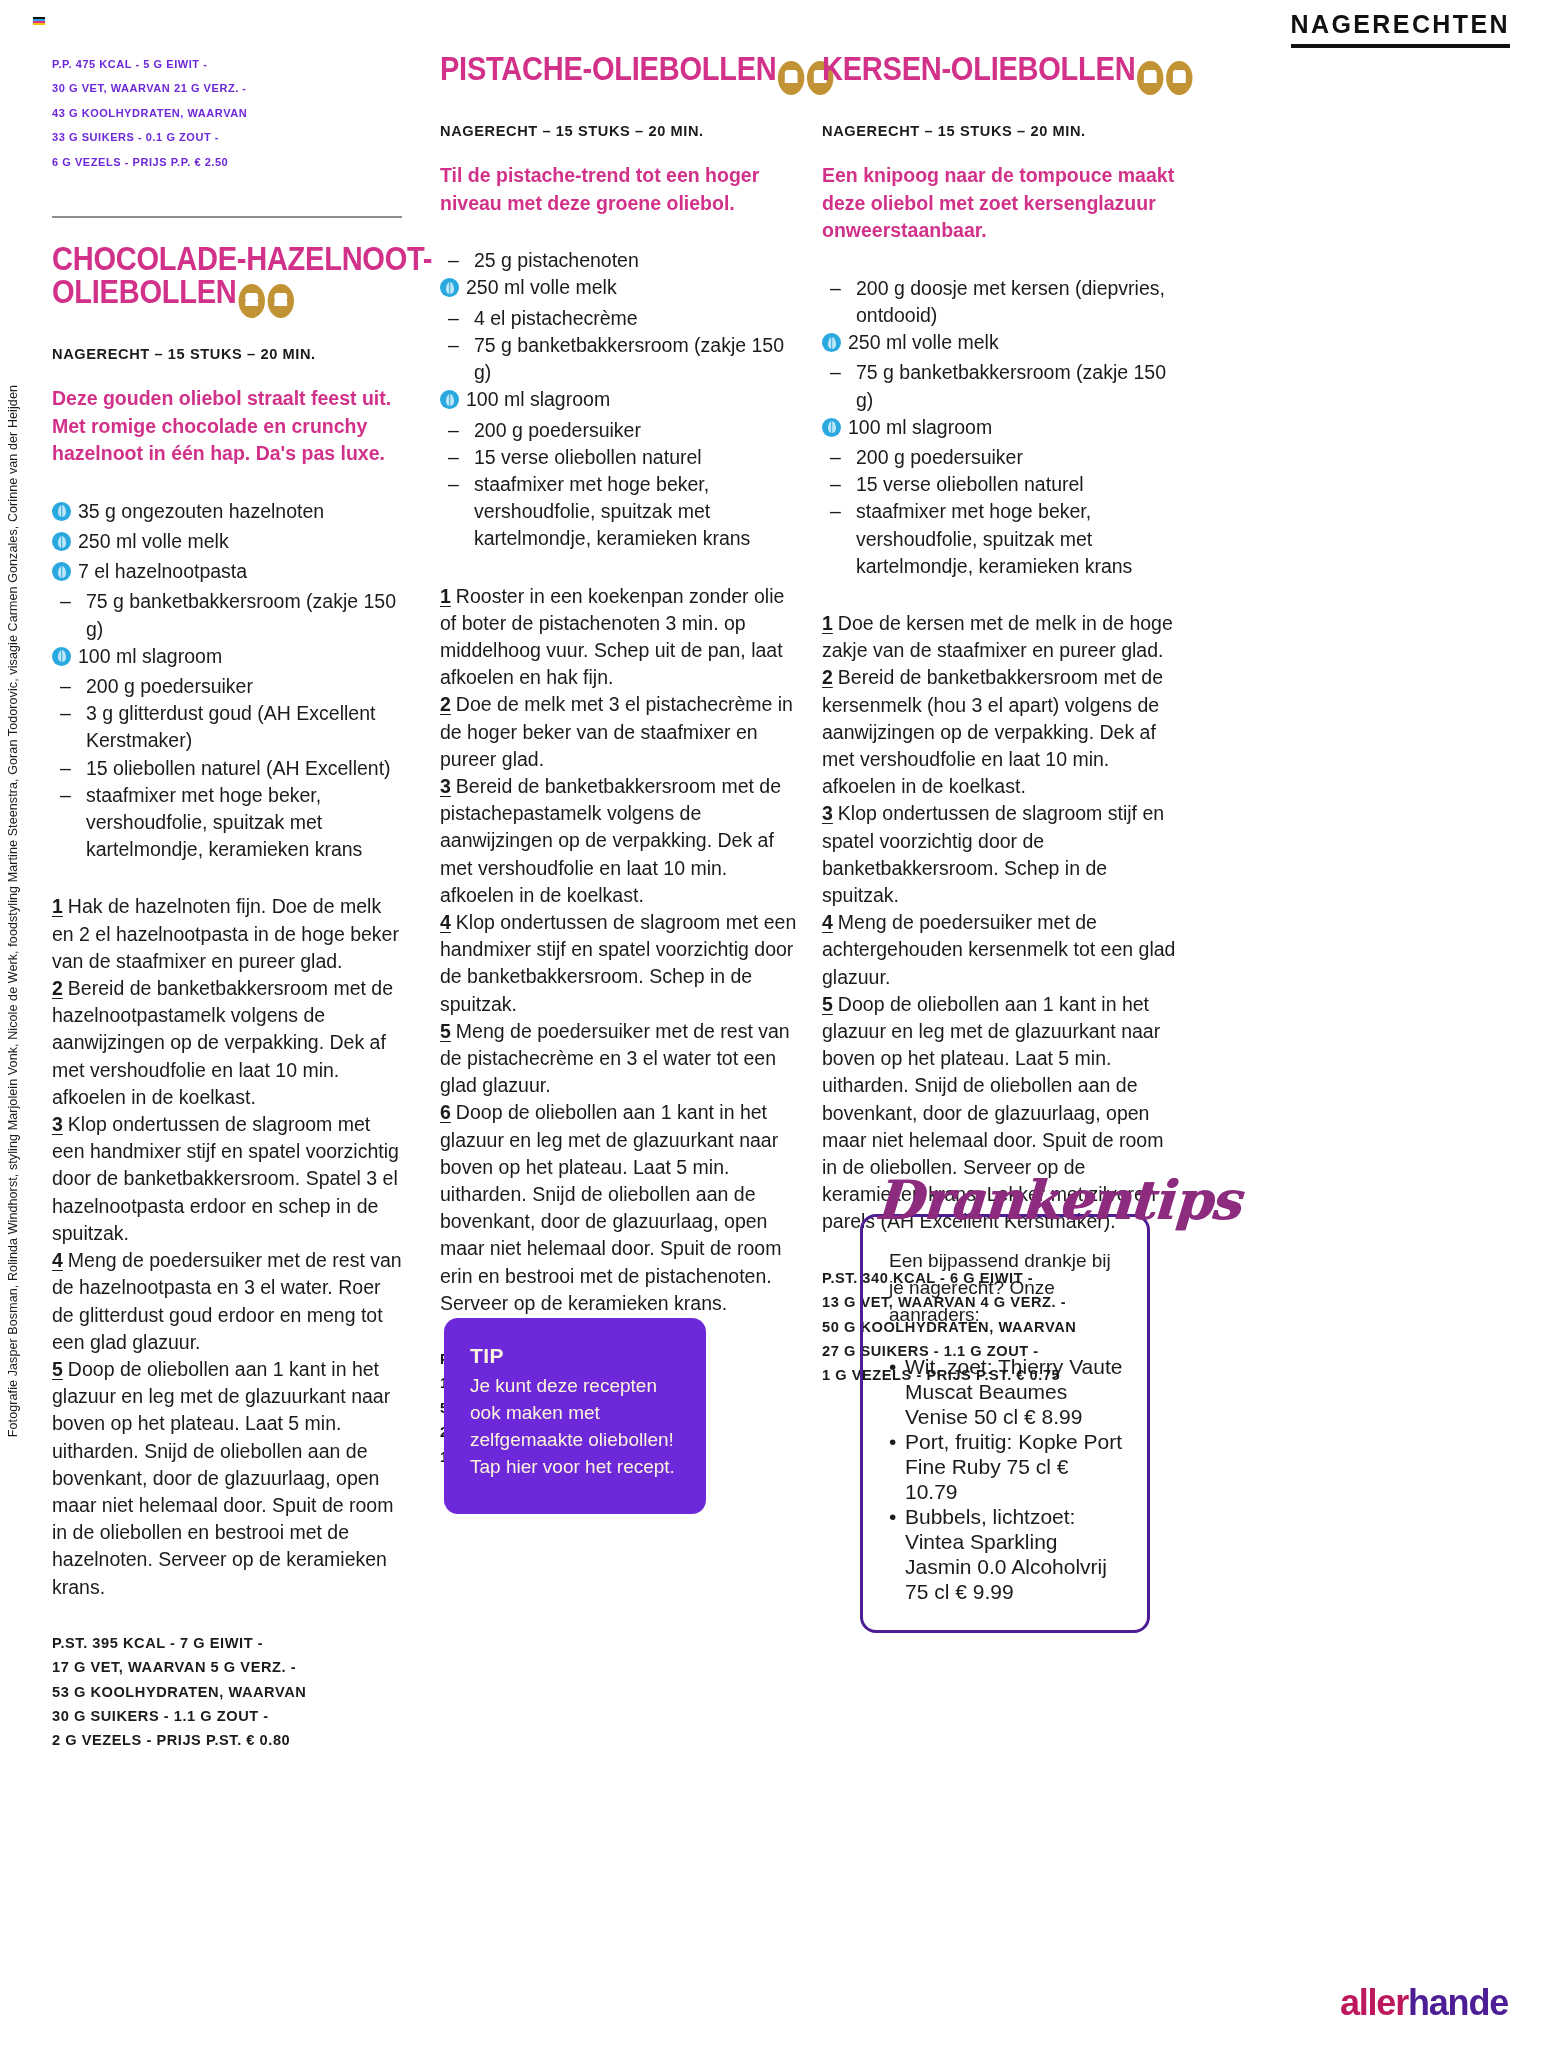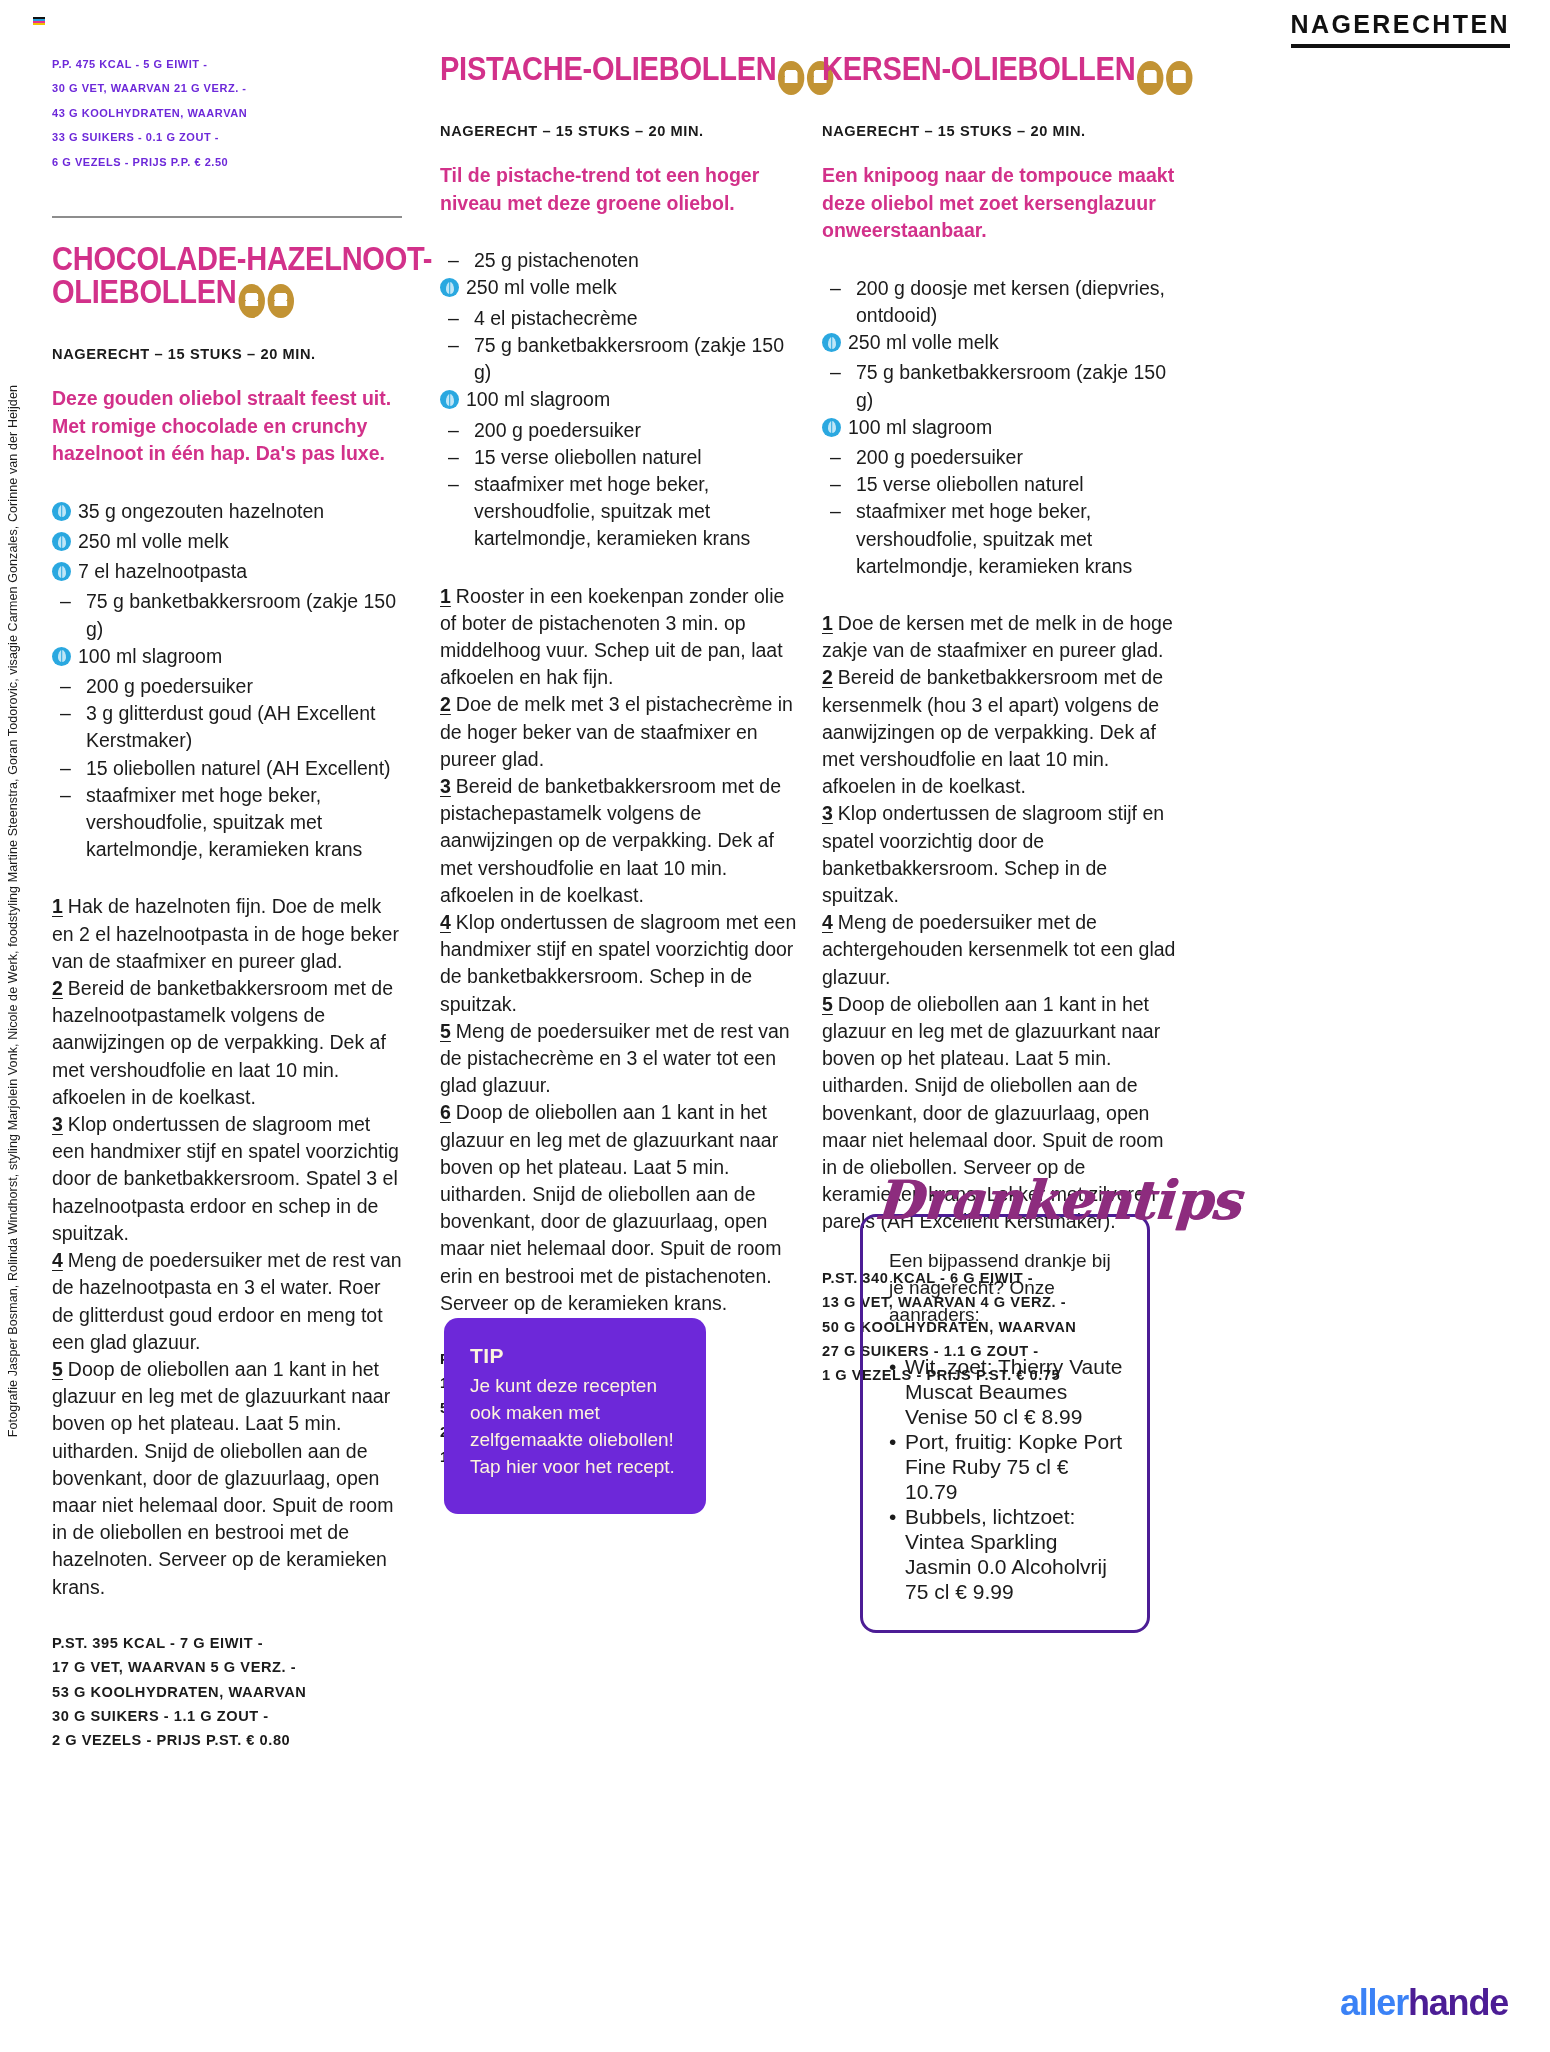--- a/index.html
+++ b/index.html
@@ -174,21 +174,21 @@
   }
   .drank-list li:before {
     content:"•"; position:absolute; left:0; top:0;
   }
 
   
   .logo {
     position:absolute; right:42px; bottom:28px;
     font-size:36px; font-weight:700; letter-spacing:-1.2px;
   }
-  .logo .a { color:#3b82f6; }
+  .logo .a { color:#be185d; }
   .logo .b { color:#4c1d95; }
 </style>
 </head>
 <body>
 
 <div class="page">
 
   <div class="crop-mark">
     <i class="cm4"></i>
       <i class="cm3"></i>

